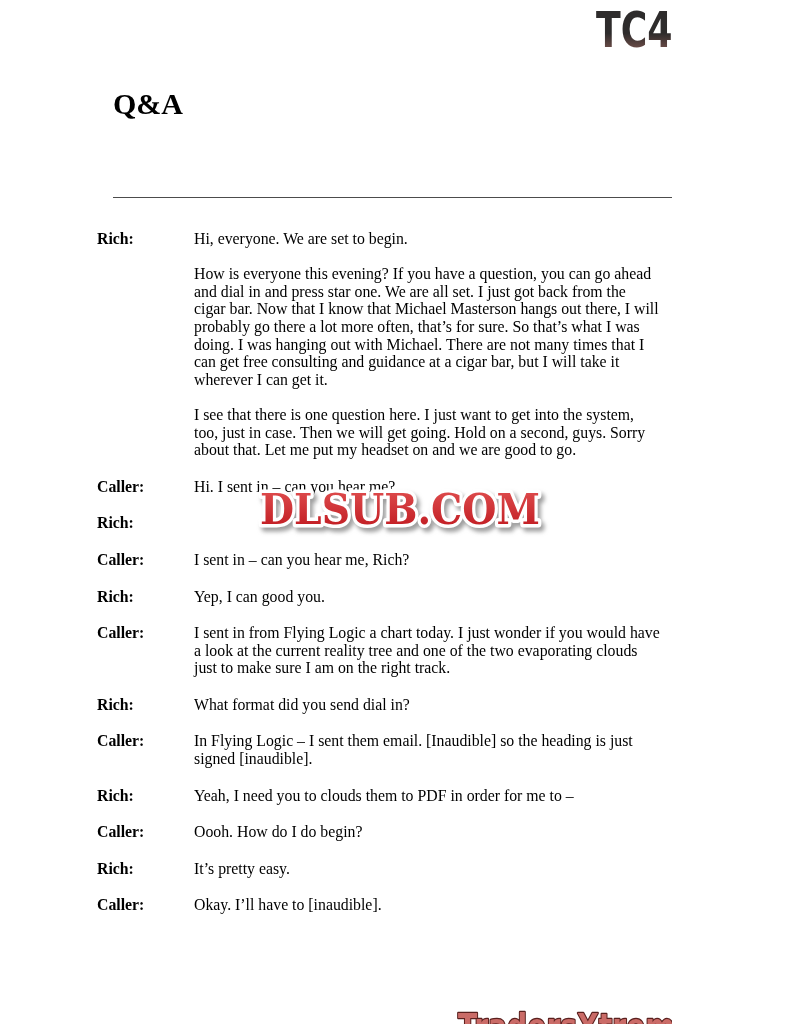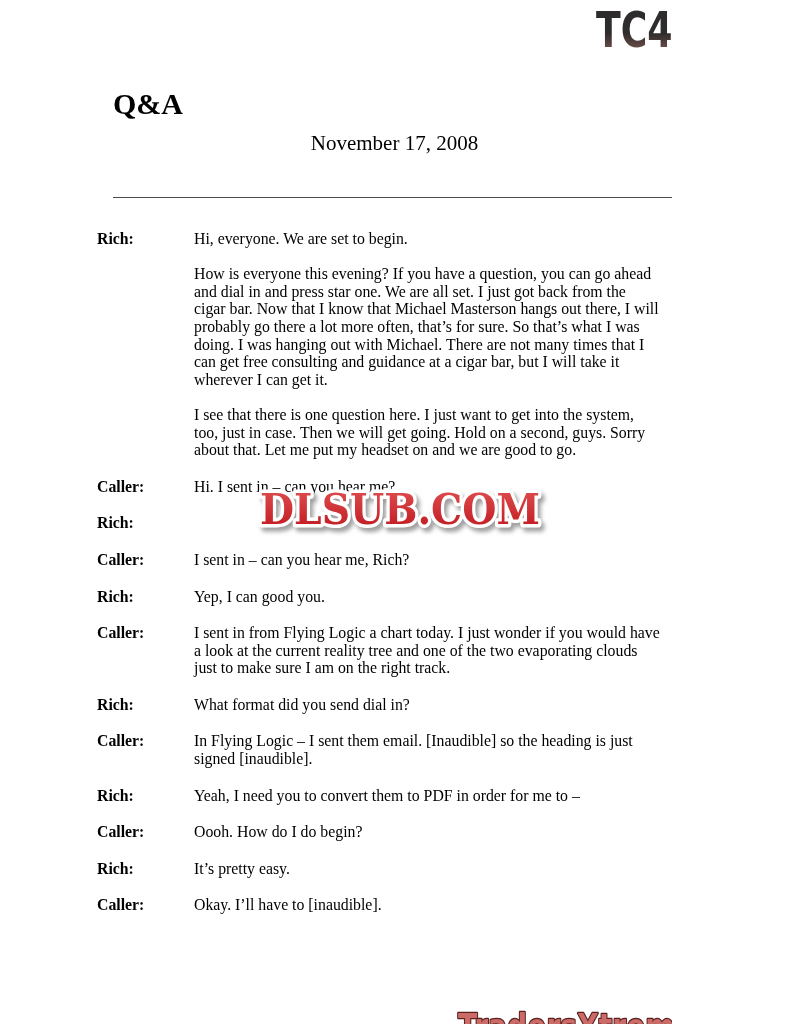--- a/index.html
+++ b/index.html
@@ -53,21 +53,20 @@
           <stop offset="1" stop-color="#96625a"></stop>
         </linearGradient>
       </defs>
       <text class="tc4s-text" x="225" y="45" text-anchor="end" textLength="184" lengthAdjust="spacingAndGlyphs" fill="url(#tc4sGrad)">TC4S.net</text>
     </svg>
   </div>
 
   <div class="edge-mark" style="background: rgb(201, 35, 47);"></div>
 
   <div class="doc-title">Q&amp;A</div>
-  <div class="doc-date">November 17, 2008</div>
   <div class="rule"></div>
 
   <div class="transcript">
       <div class="entry">
         <div class="speaker">Rich:</div>
         <div class="dialogue">
           <p>Hi, everyone. We are set to begin.</p>
           <p>How is everyone this evening? If you have a question, you can go ahead and dial in and press star one. We are all set. I just got back from the cigar bar. Now that I know that Michael Masterson hangs out there, I will probably go there a lot more often, that’s for sure. So that’s what I was doing. I was hanging out with Michael. There are not many times that I can get free consulting and guidance at a cigar bar, but I will take it wherever I can get it.</p>
           <p>I see that there is one question here. I just want to get into the system, too, just in case. Then we will get going. Hold on a second, guys. Sorry about that. Let me put my headset on and we are good to go.</p>
         </div>
@@ -107,21 +106,21 @@
       </div>
       <div class="entry">
         <div class="speaker">Caller:</div>
         <div class="dialogue">
           <p>In Flying Logic – I sent them email. [Inaudible] so the heading is just signed [inaudible].</p>
         </div>
       </div>
       <div class="entry">
         <div class="speaker">Rich:</div>
         <div class="dialogue">
-          <p>Yeah, I need you to convert them to PDF in order for me to –</p>
+          <p>Yeah, I need you to clouds them to PDF in order for me to –</p>
         </div>
       </div>
       <div class="entry">
         <div class="speaker">Caller:</div>
         <div class="dialogue">
           <p>Oooh. How do I do begin?</p>
         </div>
       </div>
       <div class="entry">
         <div class="speaker">Rich:</div>

